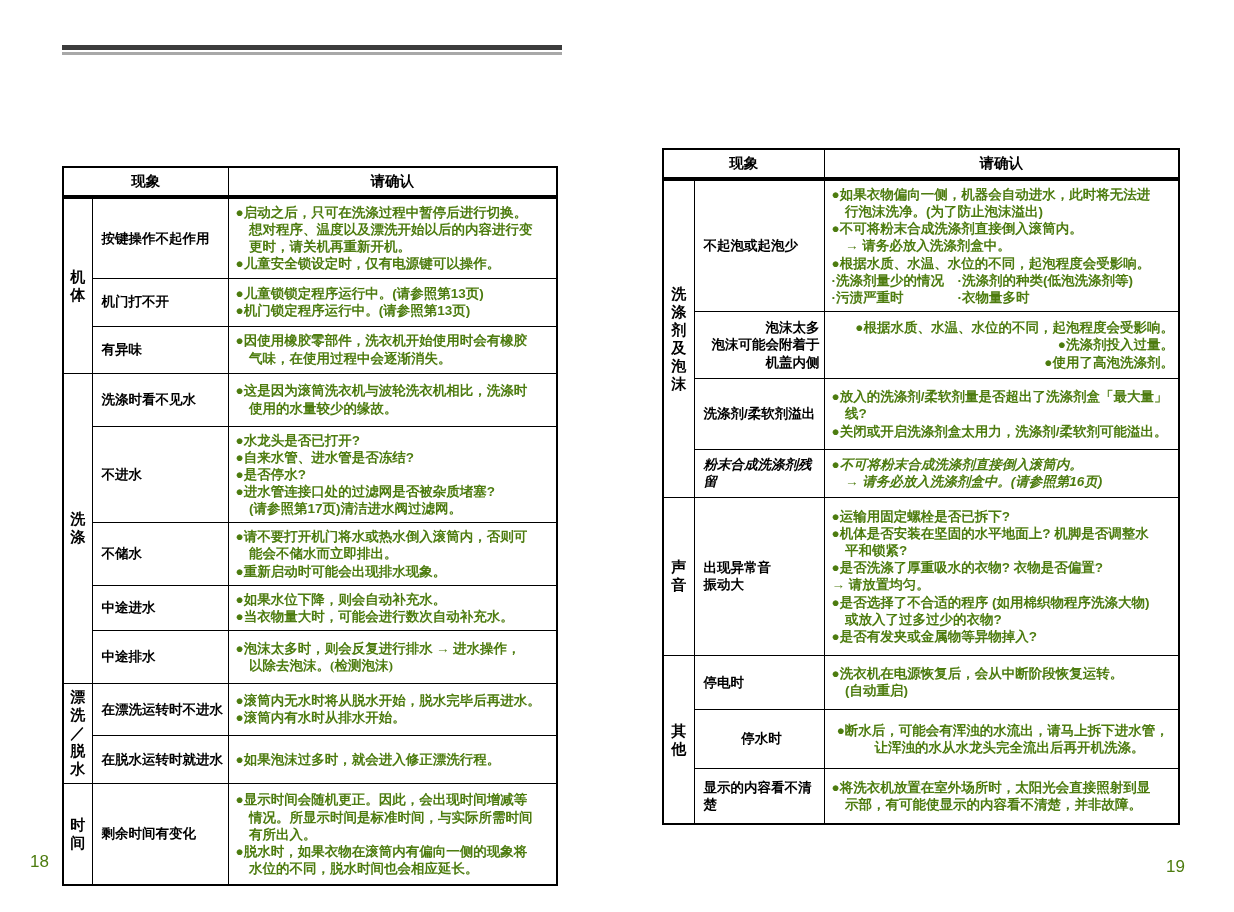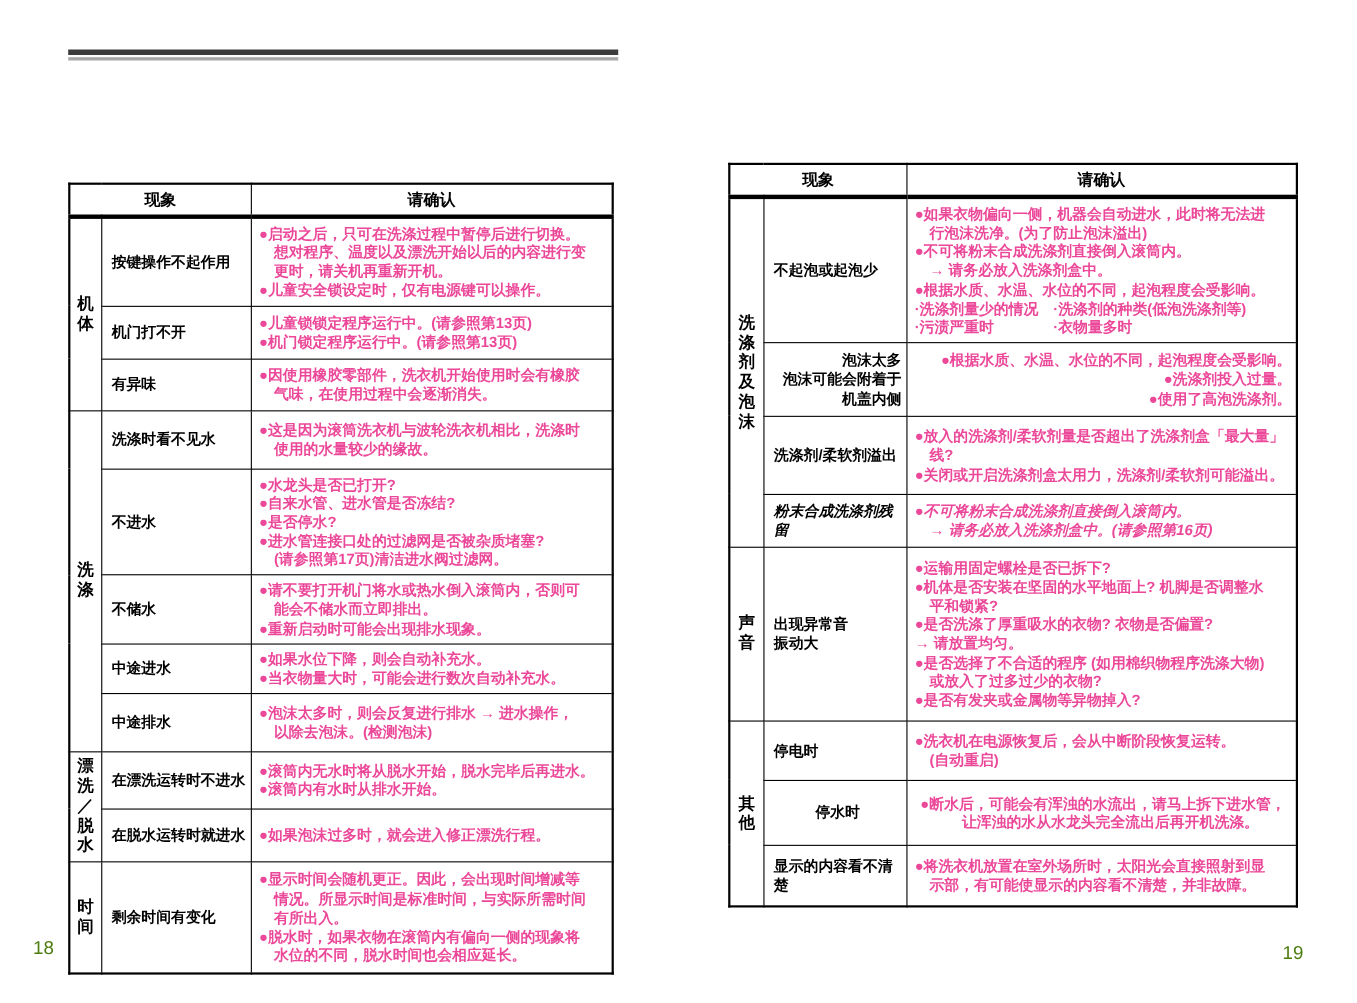--- a/index.html
+++ b/index.html
@@ -66,21 +66,21 @@
     line-height: 1.3;
     color: #000;
   }
   td.chk {
     font-size: 13.5px;
     font-weight: bold;
     vertical-align: middle;
     padding: 5px 4px 5px 7px;
     white-space: pre-line;
     line-height: 1.27;
-    color: #ec4899;
+    color: #4d7c0f;
   }
   #left-table  col.c-cat  { width: 29px; }
   #left-table  col.c-phen { width: 136px; }
   #right-table col.c-cat  { width: 31px; }
   #right-table col.c-phen { width: 130px; }
 
   
   .page-num {
     position: absolute;
     font-size: 17px;
@@ -149,21 +149,21 @@
       <td class="phen">不储水</td>
       <td class="chk">●请不要打开机门将水或热水倒入滚筒内，否则可
 　能会不储水而立即排出。
 ●重新启动时可能会出现排水现象。</td>
     </tr>
     <tr style="height:45px;">
       <td class="phen">中途进水</td>
       <td class="chk">●如果水位下降，则会自动补充水。
 ●当衣物量大时，可能会进行数次自动补充水。</td>
     </tr>
-    <tr style="height:53px;">
+    <tr style="height:53px;font-family:Liberation Serif, serif;">
       <td class="phen">中途排水</td>
       <td class="chk">●泡沫太多时，则会反复进行排水 → 进水操作，
 　以除去泡沫。(检测泡沫)</td>
     </tr>
 
     <tr style="height:52px;">
       <td class="cat" rowspan="2">漂
 洗
 ／
 脱

